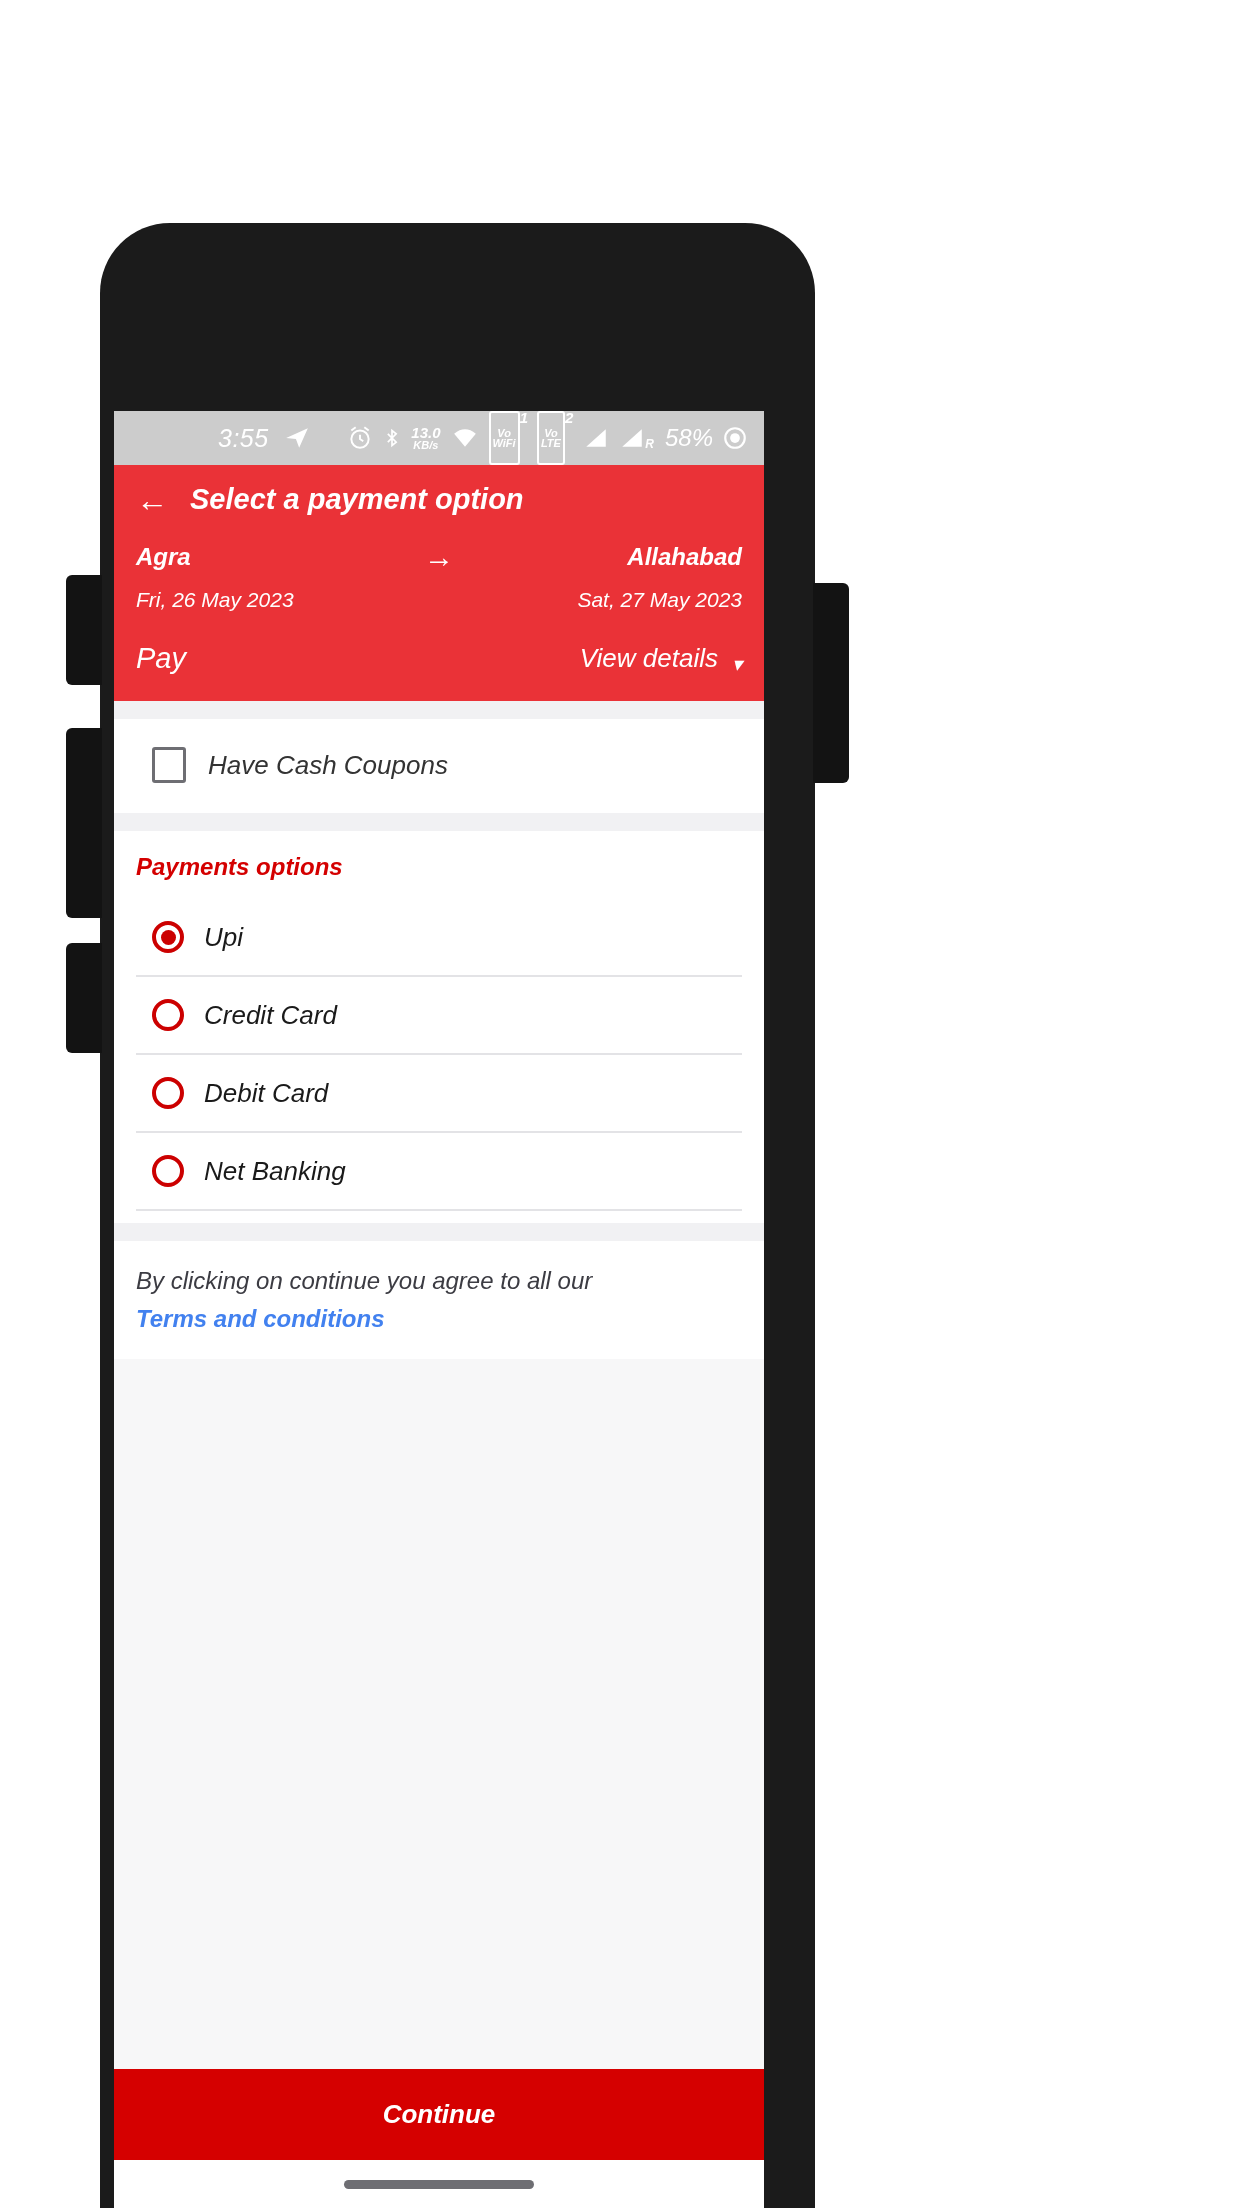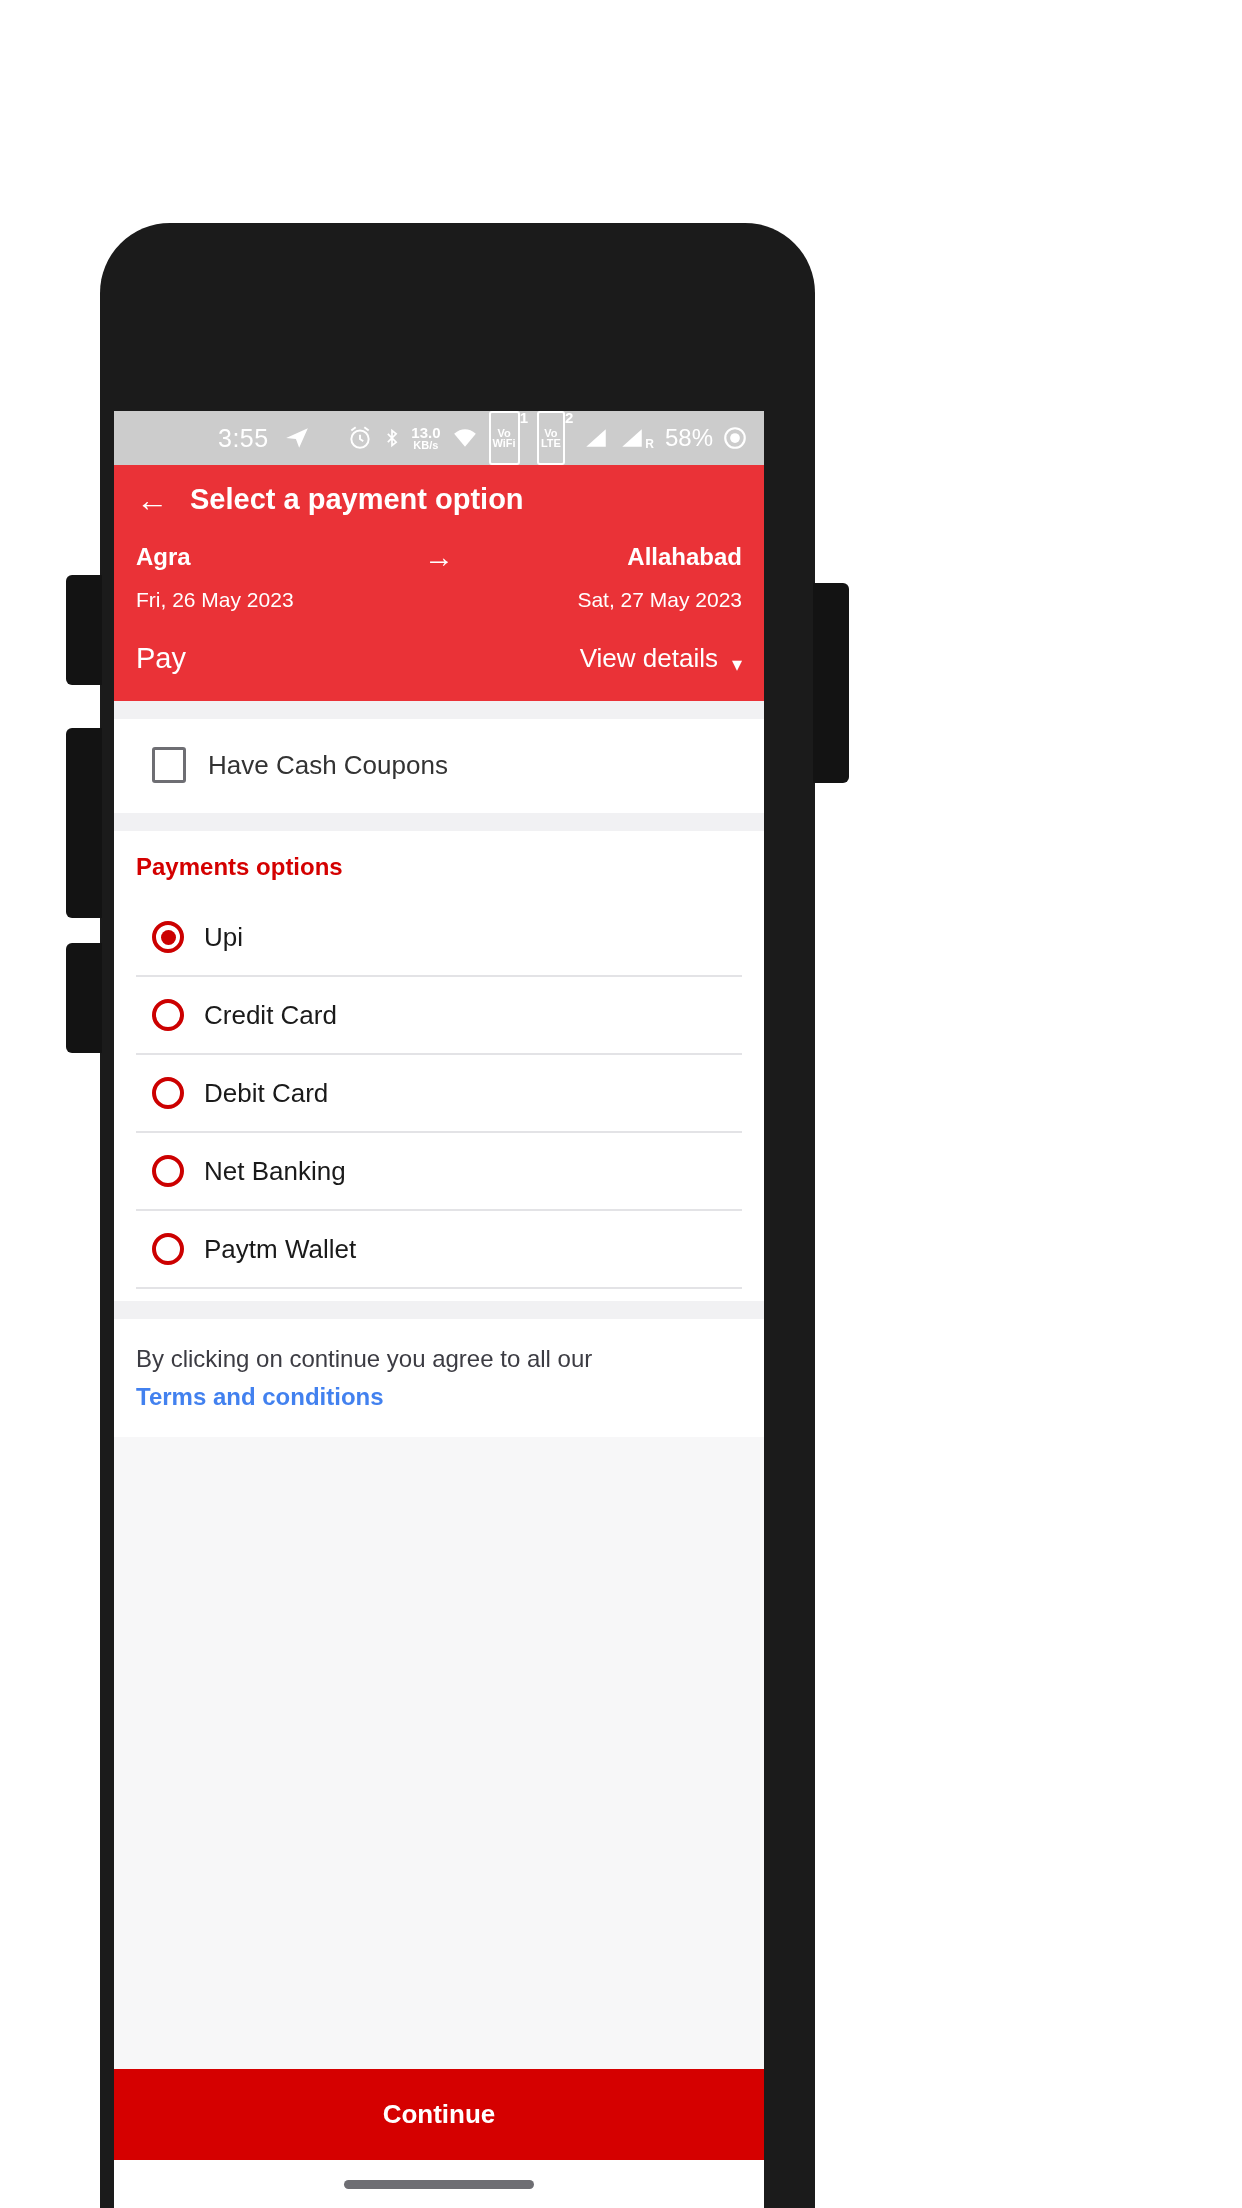--- a/index.html
+++ b/index.html
@@ -39,20 +39,21 @@
 
   
   #screen {
     position: absolute;
     left: 14px;
     top: 188px;
     width: 650px;
     height: 1797px;
     background: #f0abfc;
     overflow: hidden;
+    font-style: italic;
   }
 
   
   #status-bar {
     height: 54px;
     background: #cccccc;
     display: flex;
     align-items: center;
     padding: 0 16px;
     color: #ffffff;
@@ -453,24 +454,20 @@
         <div class="pay-option">
           <span class="radio"></span>
           <span class="pay-option-label">Debit Card</span>
         </div>
 
         <div class="pay-option">
           <span class="radio"></span>
           <span class="pay-option-label">Net Banking</span>
         </div>
 
-        <div class="pay-option">
-          <span class="radio"></span>
-          <span class="pay-option-label">Paytm Wallet</span>
-        </div>
       </div>
 
       <div class="gap"></div>
 
       <div class="card" id="terms-card">
         <div id="terms-text">By clicking on continue you agree to all our</div>
         <div id="terms-link">Terms and conditions</div>
       </div>
 
       <div id="filler"></div>

